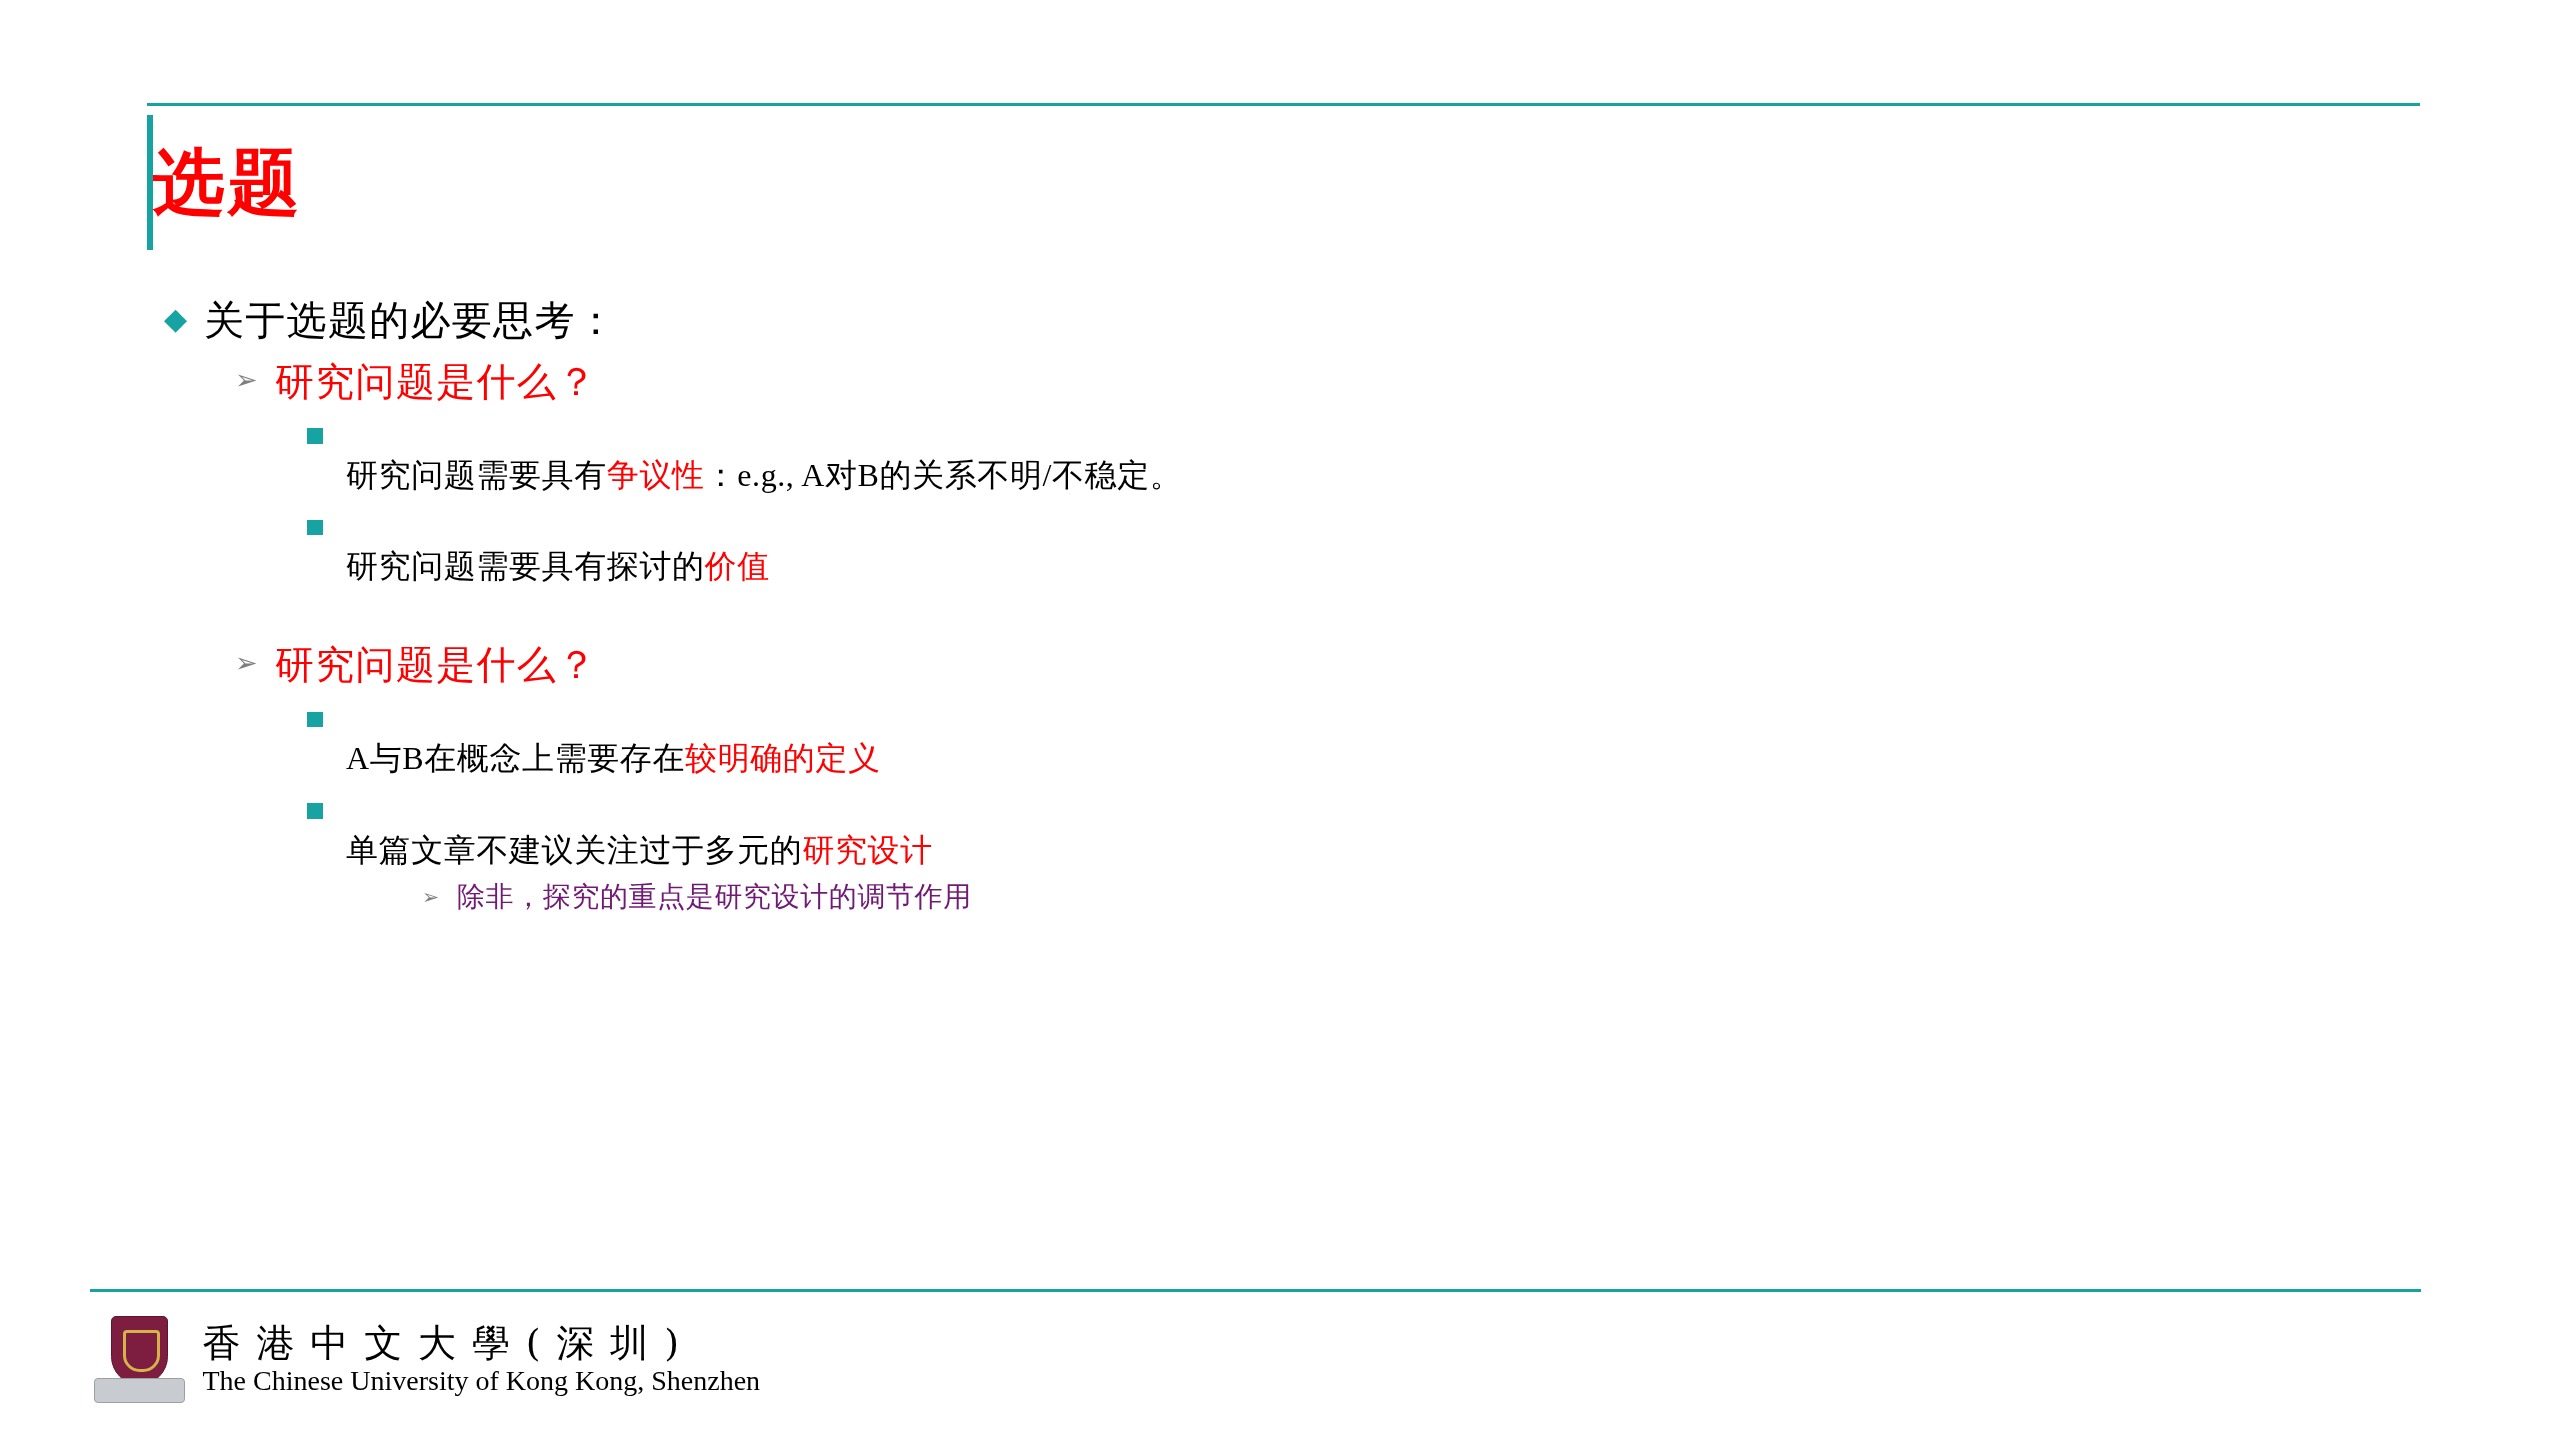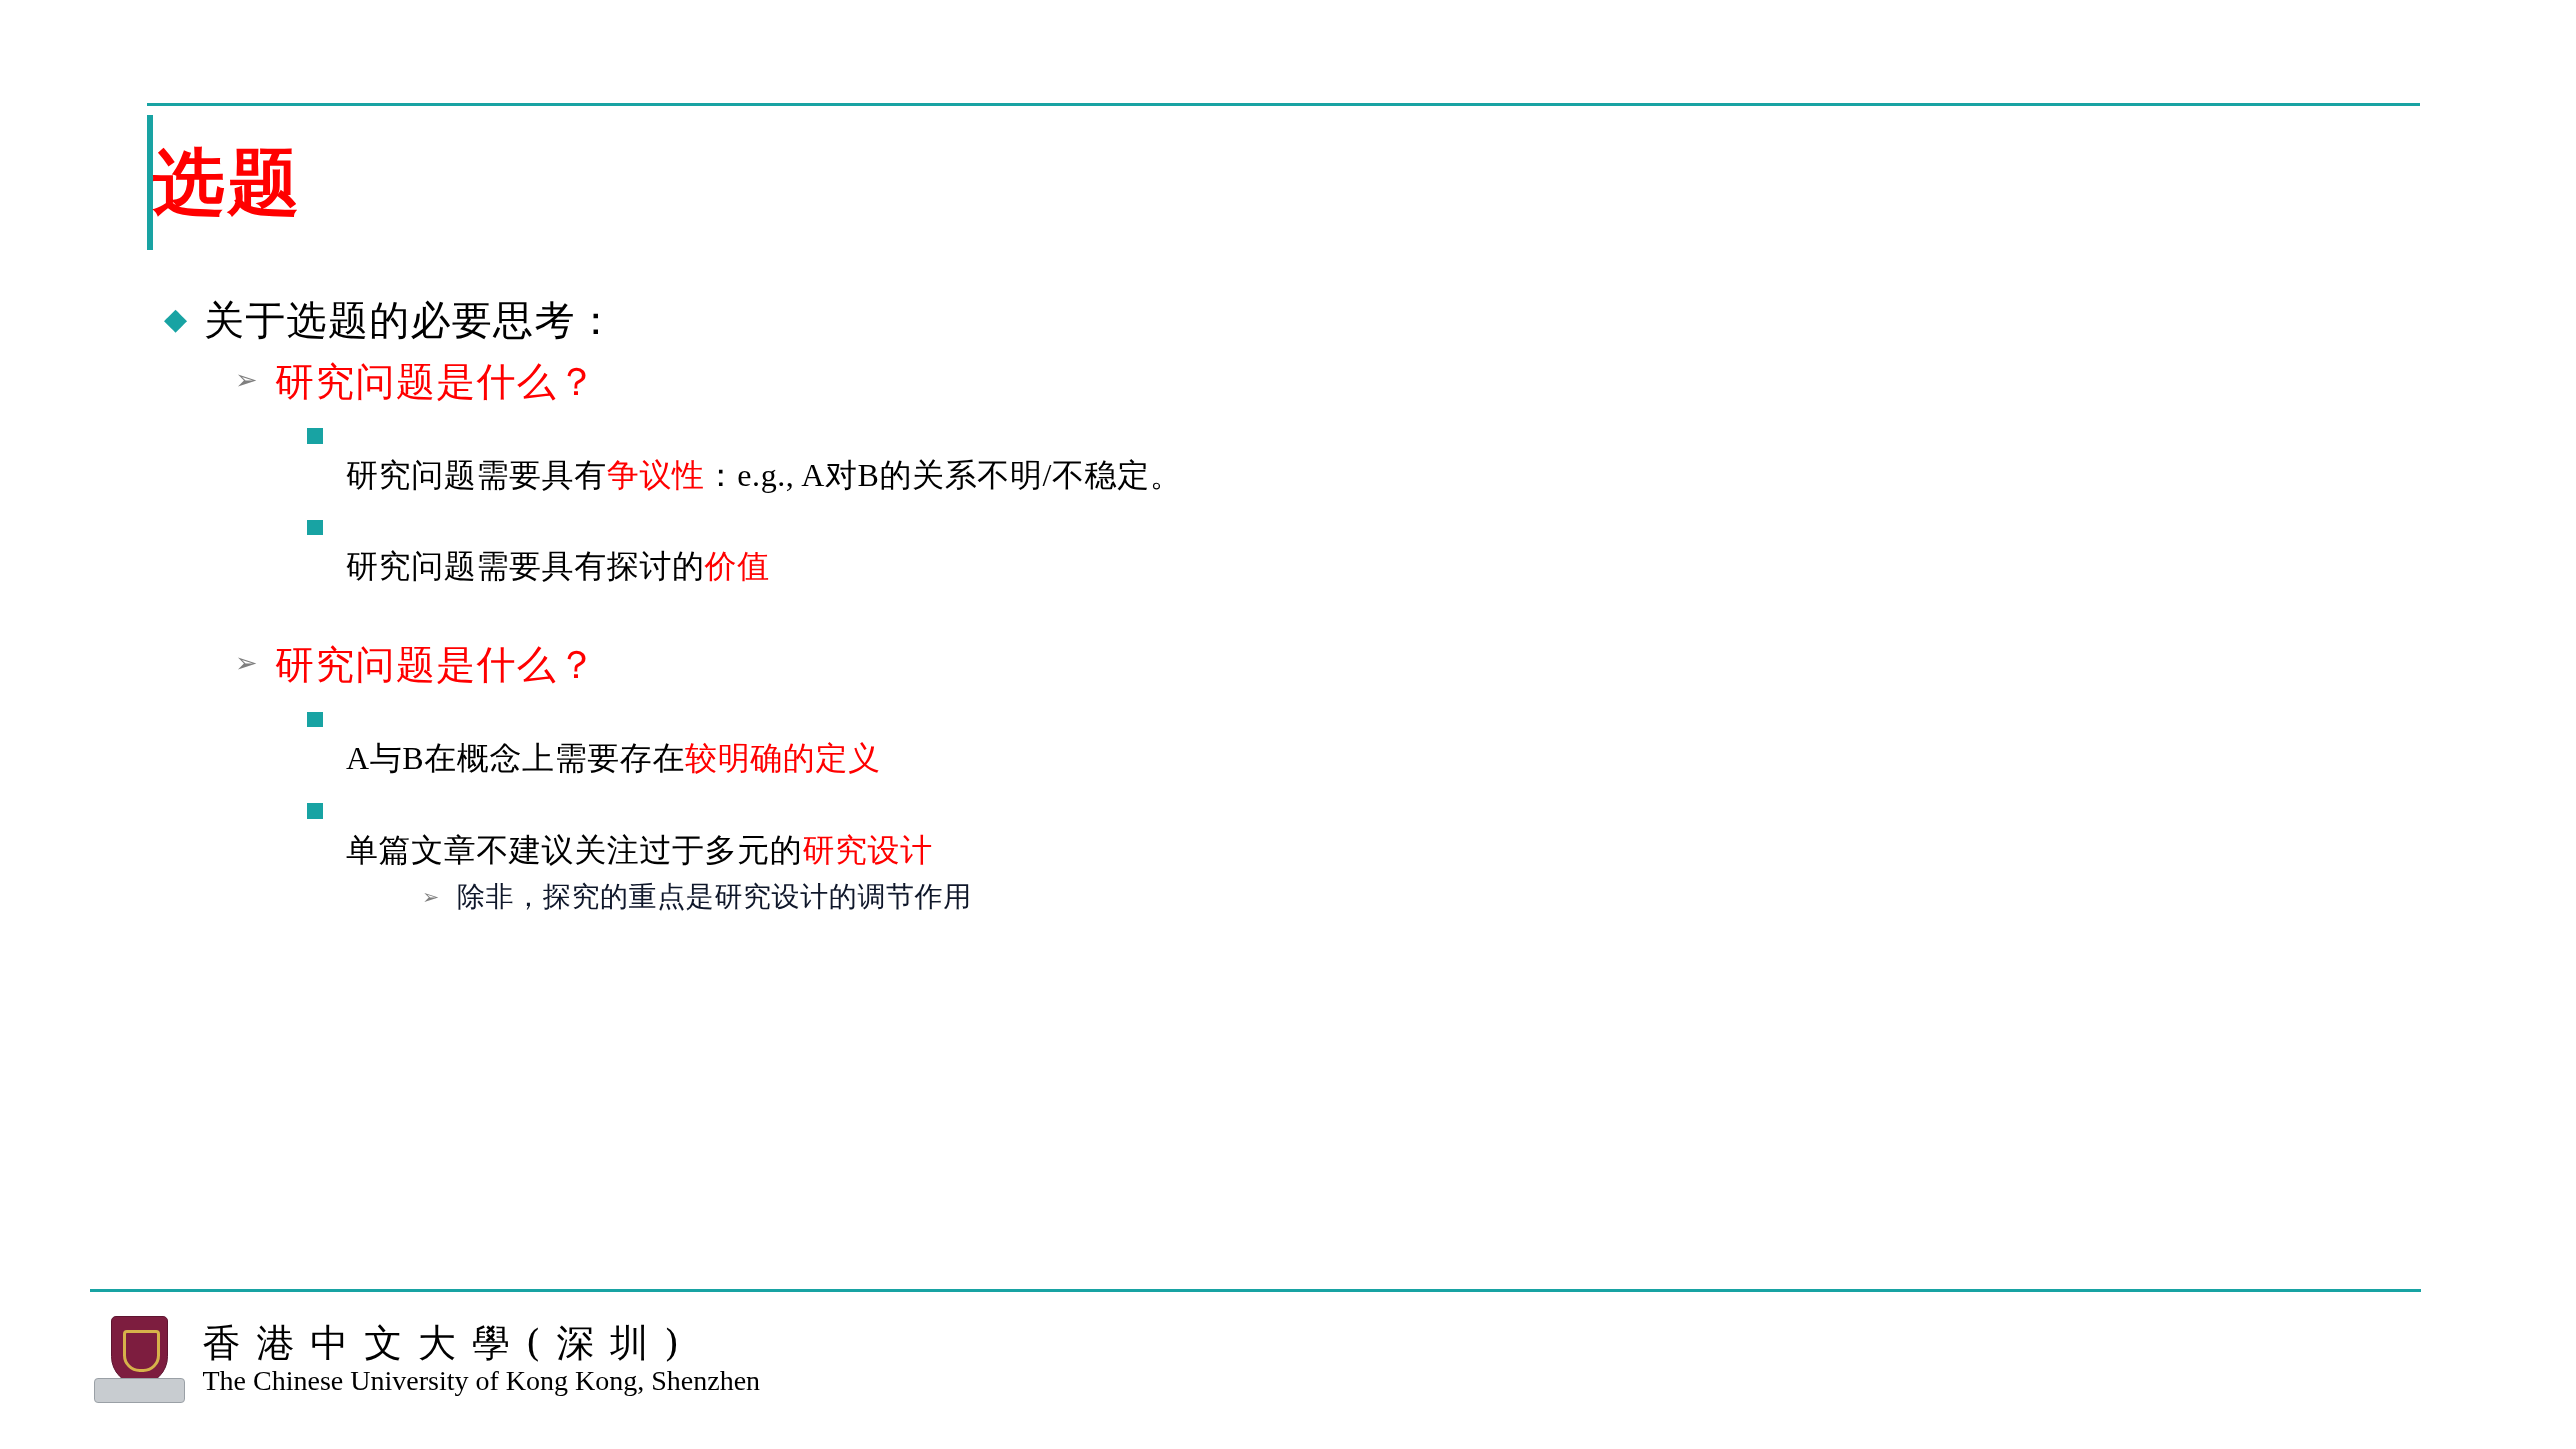--- a/index.html
+++ b/index.html
@@ -137,21 +137,21 @@
   .lvl4 .bullet {
     color: #7f7f7f;
     font-size: 20.6px;
     line-height: 1;
     width: 35px;
     flex: 0 0 35px;
     padding-top: 7.7px;
   }
   .lvl4 .txt {
     font-size: 28px;
-    color: #0f172a;
+    color: #701a75;
     line-height: 1.3;
     letter-spacing: 0.6px;
   }
 
   .red { color: #ff0000; }
   .gap { height: 46px; }
 
   
   .bottom-rule {
     position: absolute;

